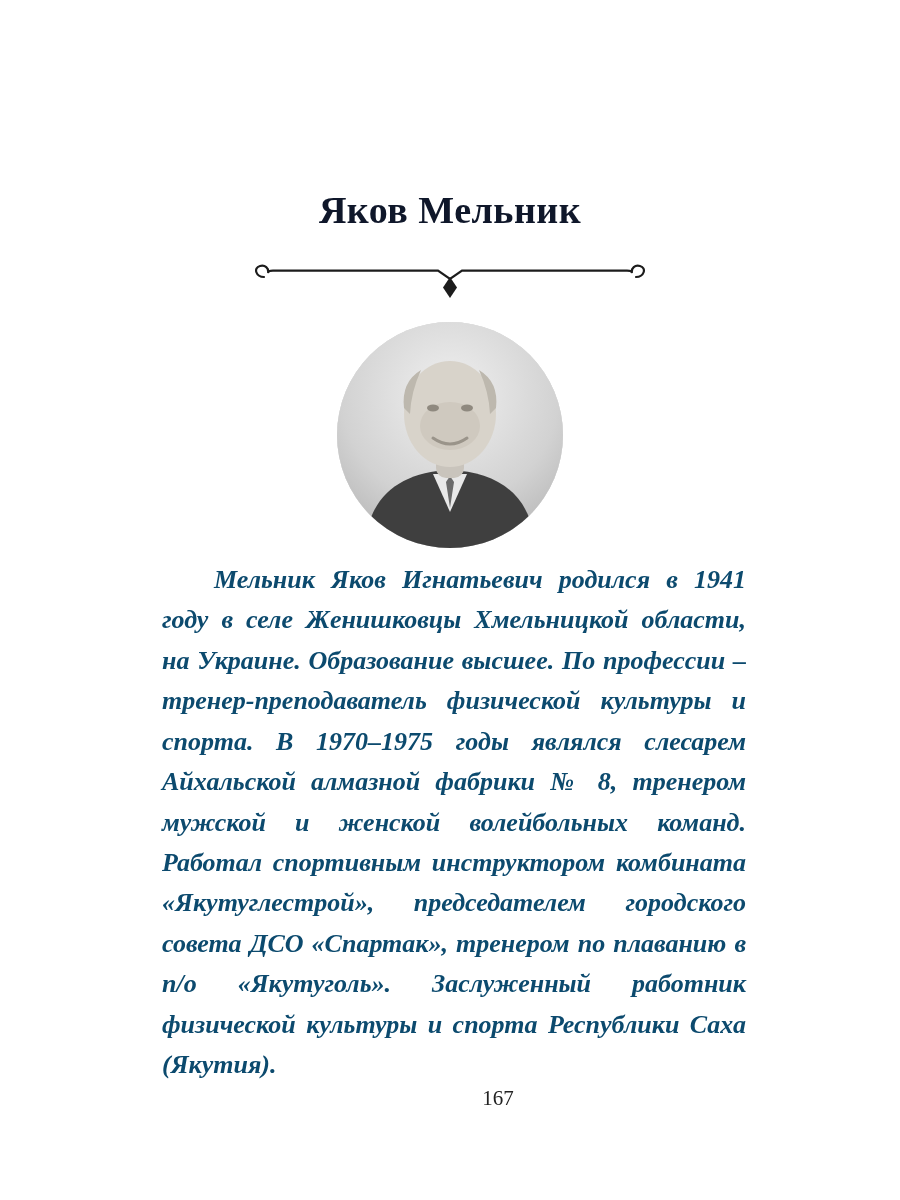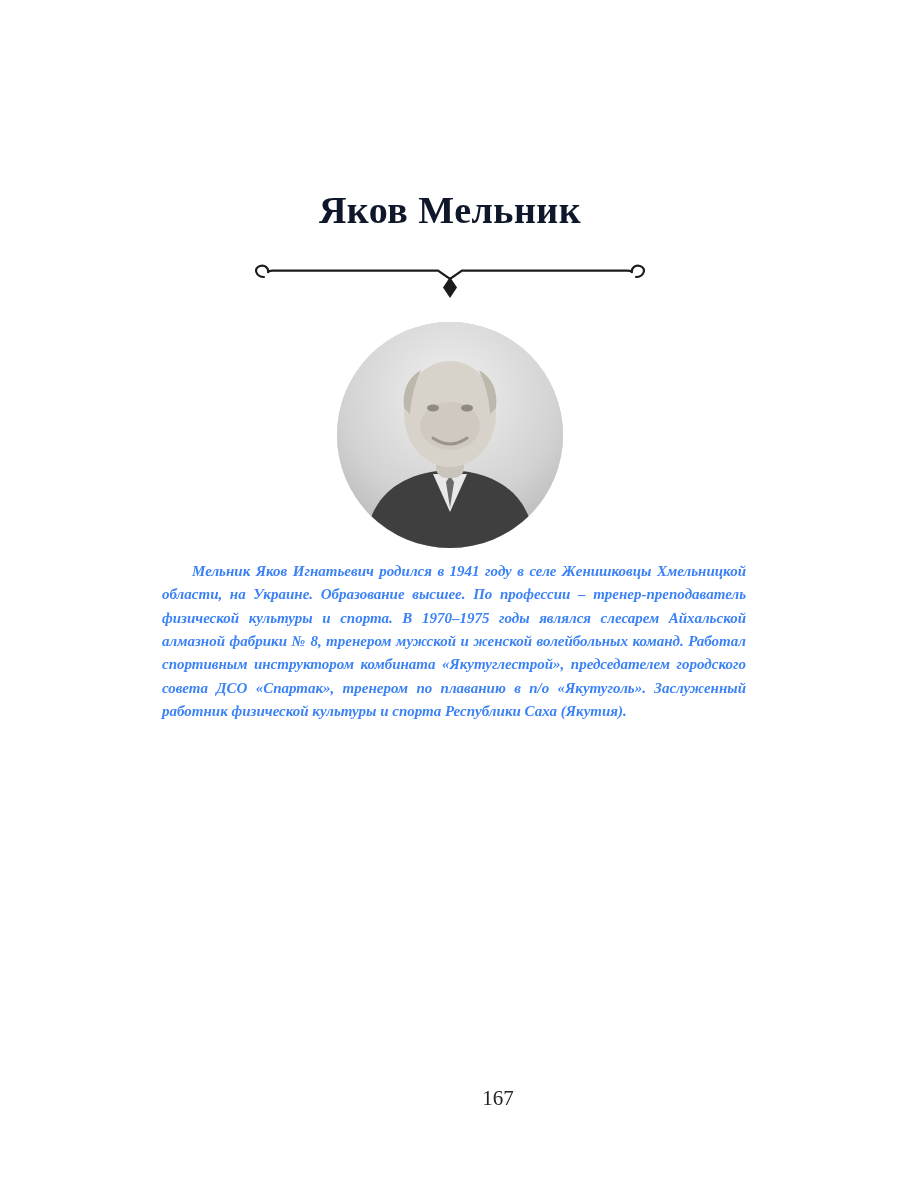--- a/index.html
+++ b/index.html
@@ -45,24 +45,24 @@
     box-shadow: 0 0 0 1px #e3e3e3 inset;
   }
   .portrait svg { display: block; }
   .body-text {
     position: absolute;
     top: 560px;
     left: 162px;
     width: 584px;
     font-style: italic;
     font-weight: bold;
-    font-size: 15px;
+    font-size: 26px;
     line-height: 1.555;
     text-align: justify;
-    color: #3b82f6;
+    color: #0c4a6e;
   }
   .body-text p {
     margin: 0;
     text-indent: 2em;
   }
   .page-number {
     position: absolute;
     top: 1086px;
     left: 0;
     width: 100%;

